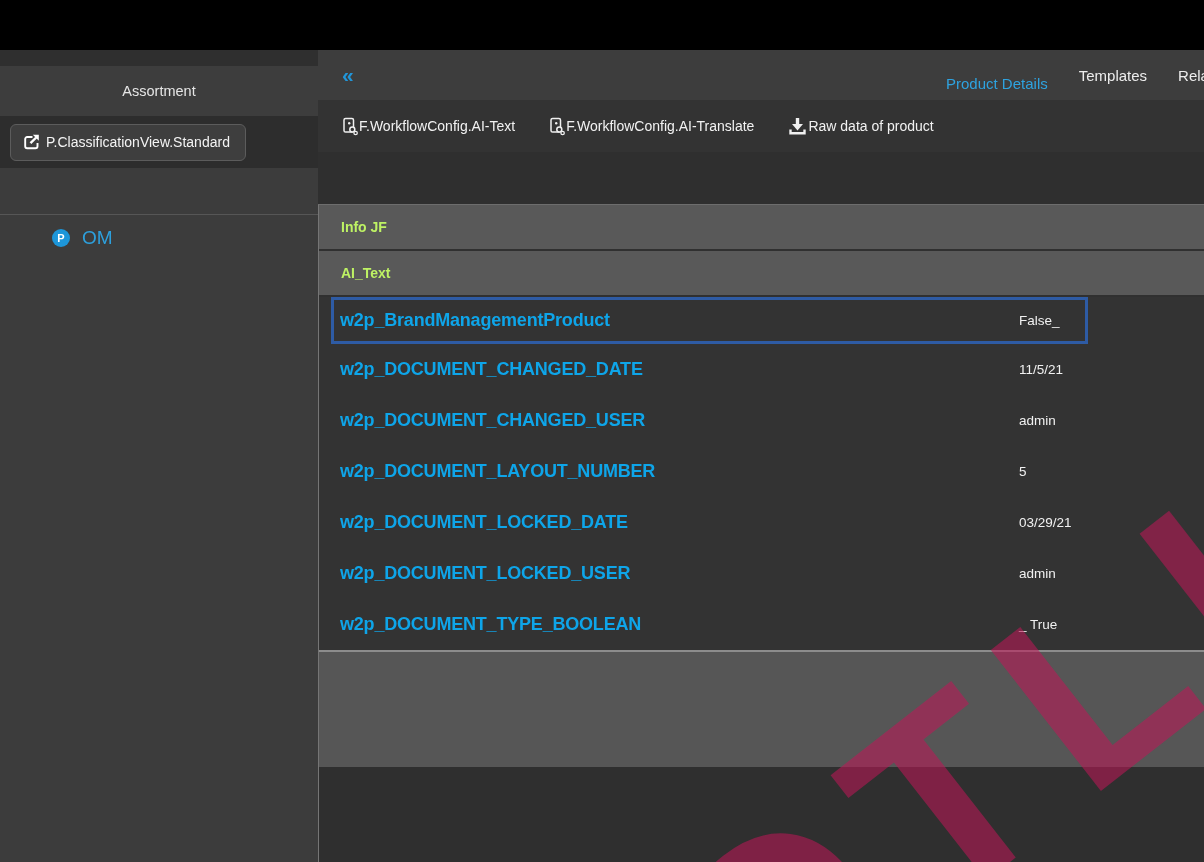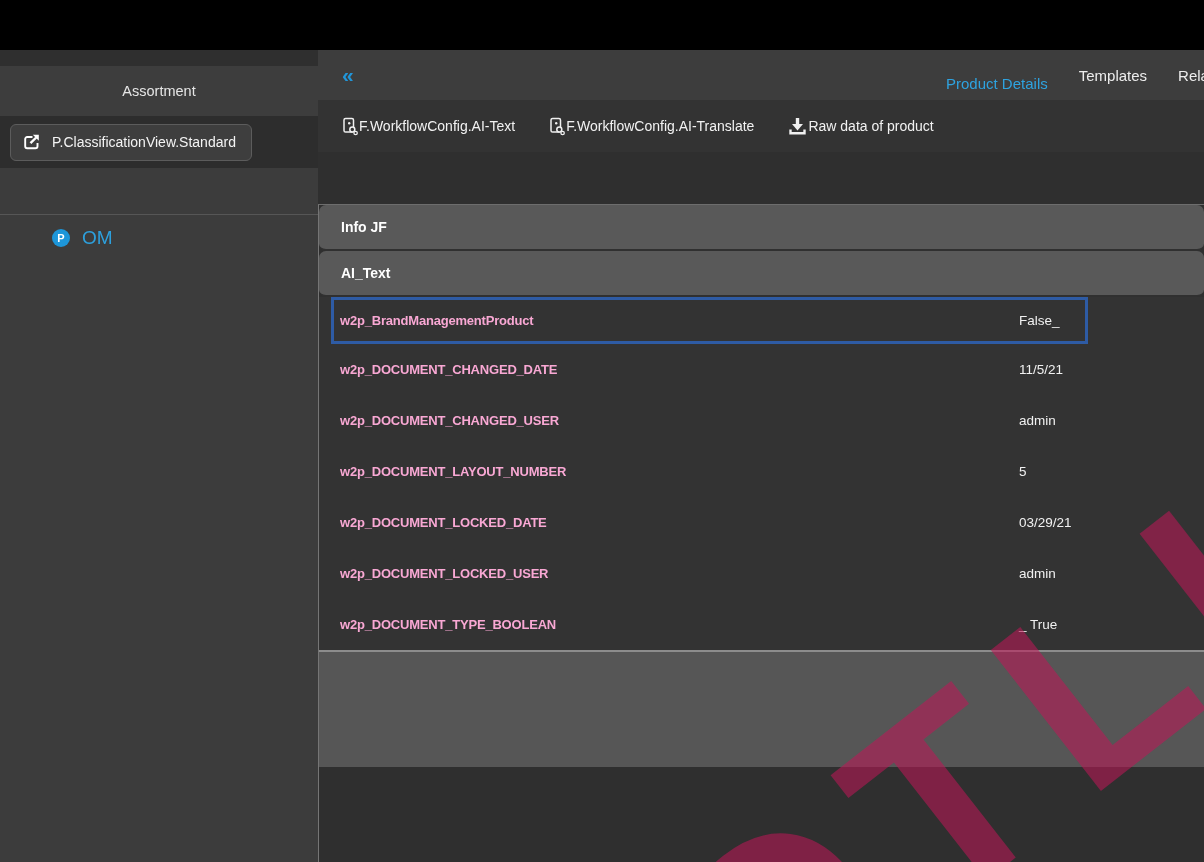--- a/index.html
+++ b/index.html
@@ -18,21 +18,21 @@
   .sidebar { position:absolute; left:0; top:66px; width:318px; height:812px; background:#3c3c3c; }
   .sidebar-header {
     height:50px; line-height:50px; text-align:center;
     background:#3d3d3d; color:#e6e6e6; font-size:14.5px;
   }
   .sidebar-btn-row {
     height:52px; background:#2d2d2d;
     display:flex; align-items:center; padding-left:10px;
   }
   .classification-btn {
-    display:inline-flex; align-items:center; gap:11px;
+    display:inline-flex; align-items:center; gap:5px;
     height:37px; padding:0 15px 0 11px;
     background:#3e3e3e; border:1px solid #5c5c5c; border-radius:6px;
     color:#f4f4f4; font-size:14px; cursor:pointer;
   }
   .sidebar-spacer { height:46px; background:#3c3c3c; }
   .sidebar-divider { border-top:1px solid #565656; }
   .tree-item {
     display:flex; align-items:center;
     padding:12px 0 0 52px; cursor:pointer;
   }
@@ -69,38 +69,38 @@
     white-space:nowrap;
   }
   .gap-row { height:52px; background:#2f2f2f; }
 
   .content {
     position:relative; height:658px;
     border-left:1px solid #757575; border-top:1px solid #6d6d6d;
   }
   .section-header {
     height:46px; line-height:44px; background:#595959;
-    font-weight:bold; font-size:14px; color:#ffffff;
-    padding-left:22px; border-bottom:2px solid #303030; cursor:pointer;border-radius:7px;
+    font-weight:bold; font-size:14px; color:#bef264;
+    padding-left:22px; border-bottom:2px solid #303030; cursor:pointer;
   }
   .panel { background:#333; border-bottom:2px solid #8c8c8c; }
   .panel-title {
     height:43px; line-height:48px; padding-left:22px;
     font-weight:bold; font-size:14px; color:#fff;
   }
   .attr-row {
     height:51px; display:flex; align-items:center; padding-left:21px; cursor:pointer;
   }
   .attr-row.selected {
     height:47px; width:757px; margin-left:12px;
     border:3px solid #2e5ba4; padding-left:6px;
   }
   .attr-label {
     width:679px; flex:none;
-    font-weight:bold; font-size:13px; letter-spacing:-0.2px; color:#f9a8d4;
+    font-weight:bold; font-size:18px; letter-spacing:-0.2px; color:#0ea5e9;
   }
   .attr-value { font-size:13.5px; color:#f1f1f1; }
   .bottom-area { height:115px; background:#565656; }
 
   
   .watermark {
     position:absolute; left:700px; top:860px; height:260px;
     line-height:260px; white-space:nowrap;
     font-size:260px; font-weight:bold; letter-spacing:30px;
     color:rgba(193,22,87,0.55);

